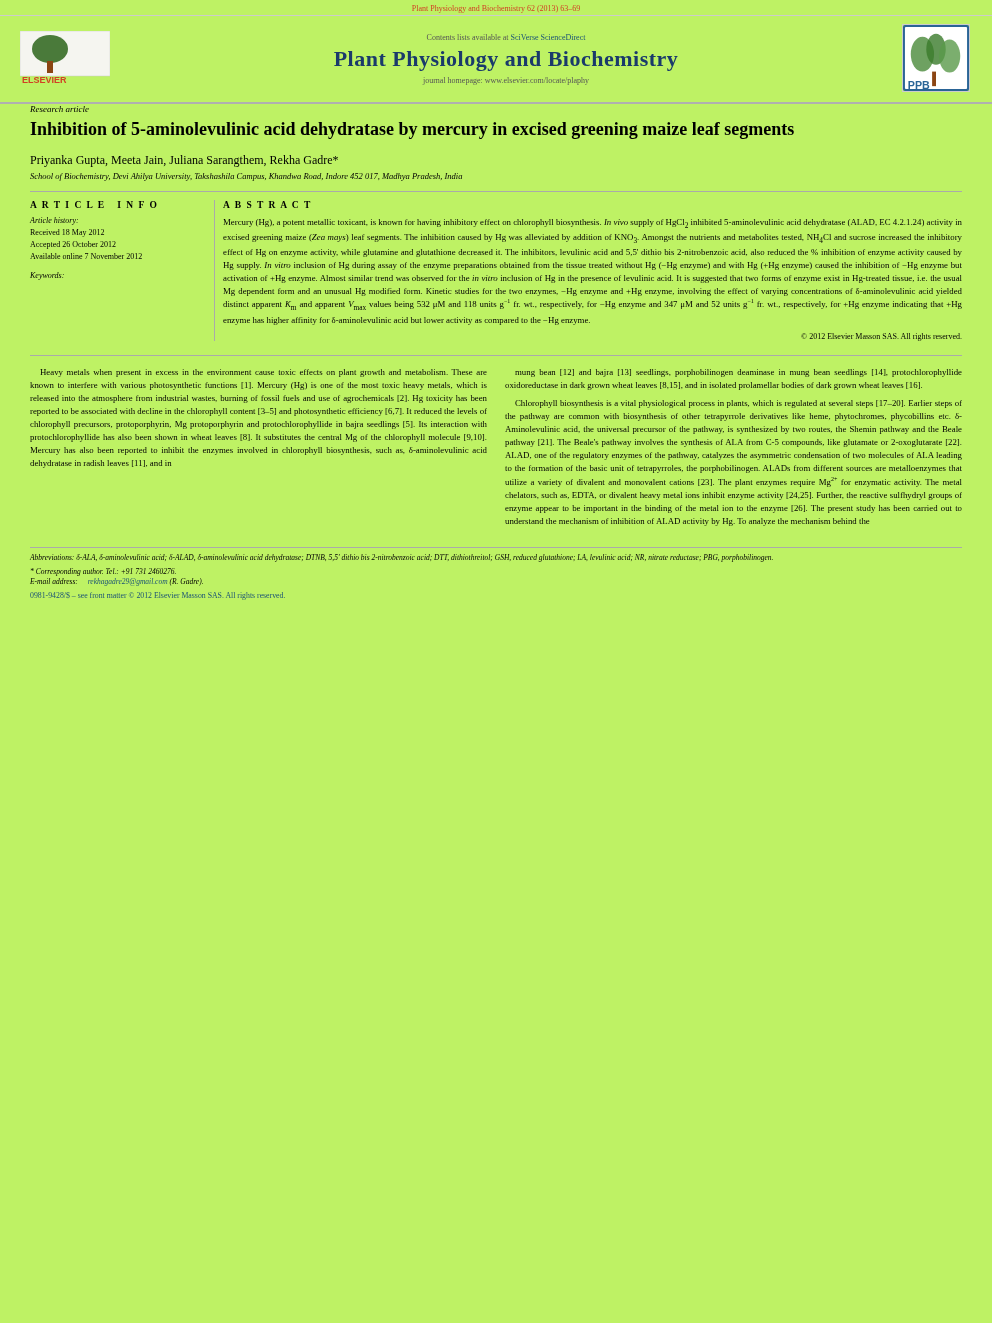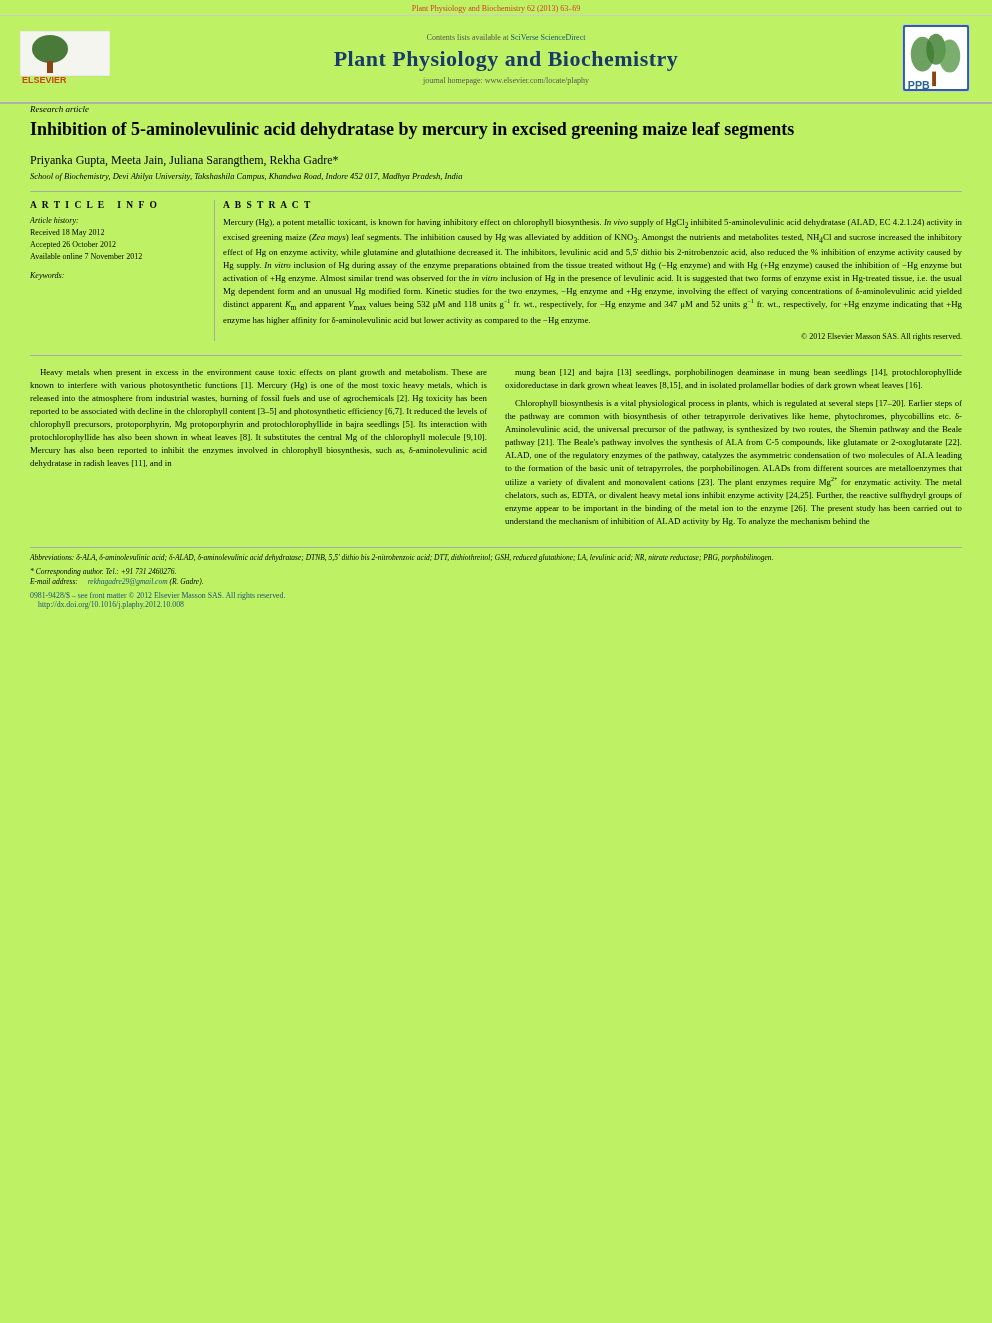--- a/index.html
+++ b/index.html
@@ -319,18 +319,17 @@
         <em>Abbreviations: δ-ALA, δ-aminolevulinic acid; δ-ALAD, δ-aminolevulinic acid dehydratase; DTNB, 5,5' dithio bis 2-nitrobenzoic acid; DTT, dithiothreitol; GSH, reduced glutathione; LA, levulinic acid; NR, nitrate reductase; PBG, porphobilinogen.</em>
       </div>
       <div class="footnote-text" style="margin-top:3px;">
         <span>* Corresponding author. Tel.: +91 731 2460276.</span>
       </div>
       <div class="footnote-text">
         <span>E-mail address: </span><span class="blue-text">rekhagadre29@gmail.com</span><span> (R. Gadre).</span>
       </div>
       <div class="footnote-links">
         <div>0981-9428/$ – see front matter © 2012 Elsevier Masson SAS. All rights reserved.</div>
-        <div class="blue-text">http://dx.doi.org/10.1016/j.plaphy.2012.10.008</div>
       </div>
     </div>
 
   </div>
 </div>
 
 </body></html>

